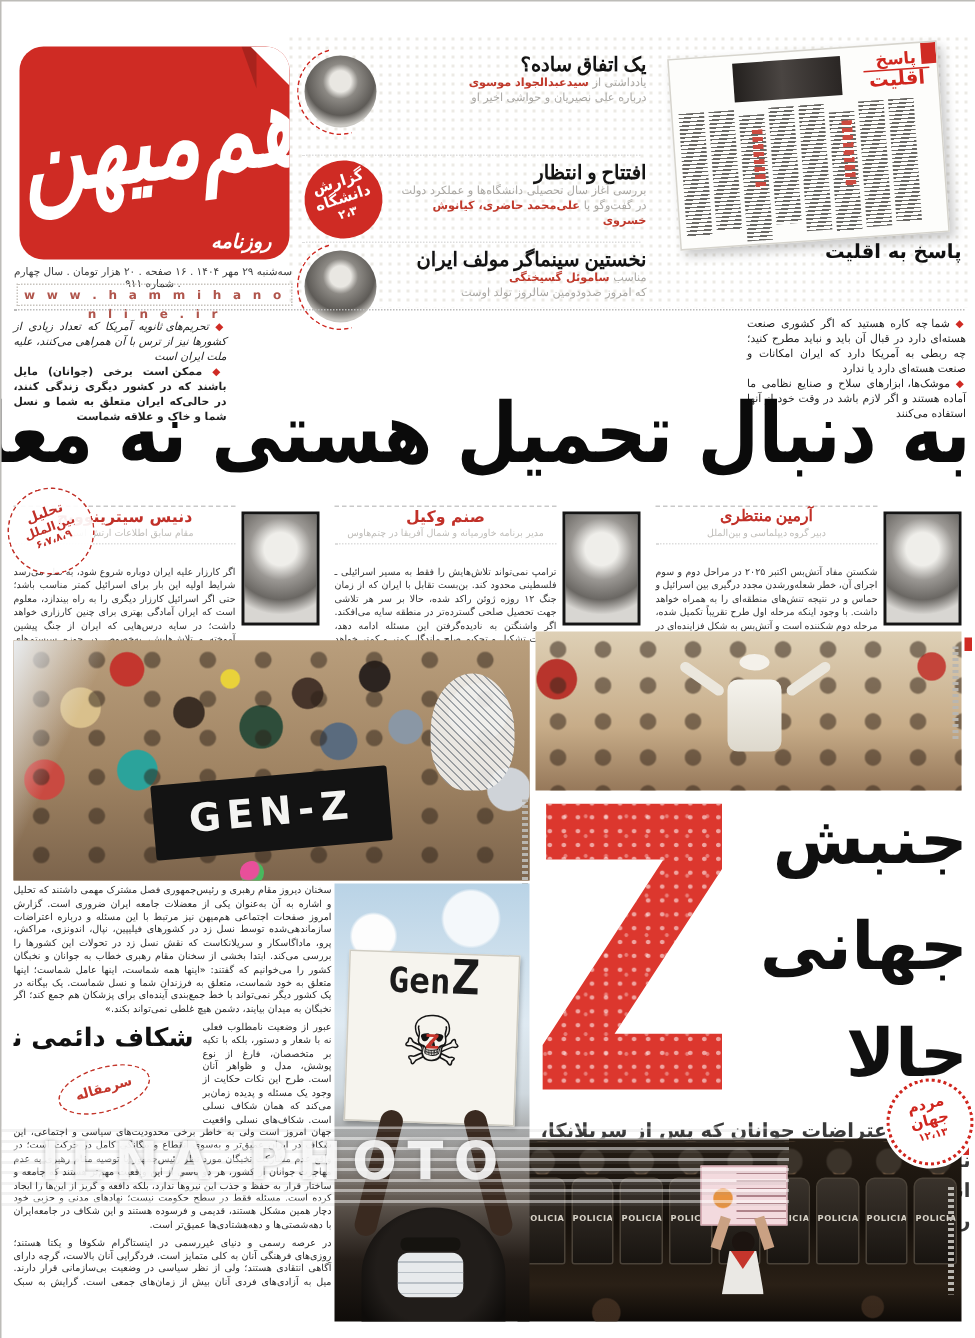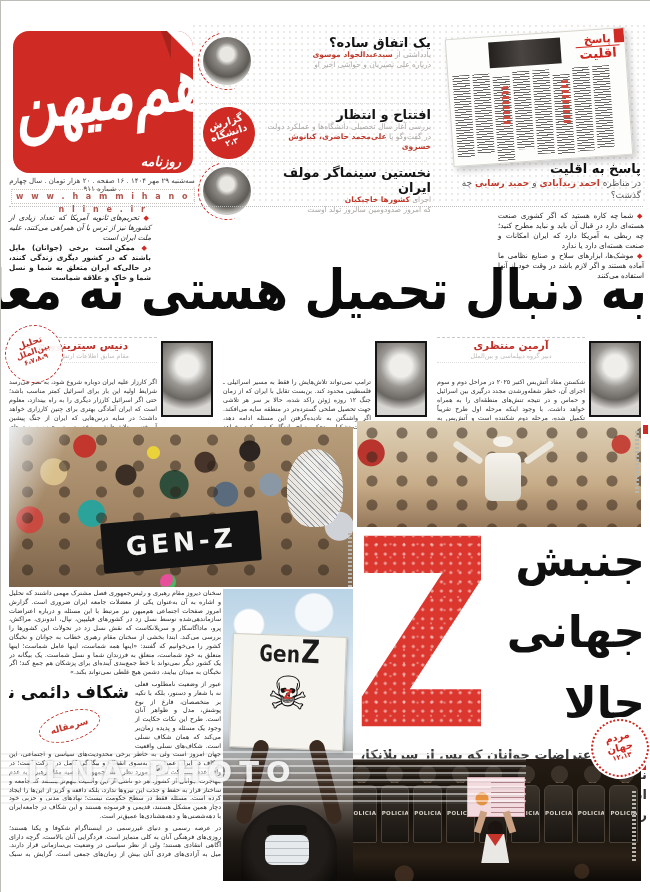--- a/index.html
+++ b/index.html
@@ -20,21 +20,21 @@
   #url-box{left:10px;top:188px;width:182px;height:13px;border:1px dotted #c7c3bd;color:#b0554c;
     font-size:8px;font-weight:bold;letter-spacing:2.5px;text-align:center;line-height:13px;}
   
   .teaser{position:absolute;left:198px;width:232px;}
   .t-sep{position:absolute;left:200px;width:226px;border-top:1px dotted #ddd;}
   .avatar{position:absolute;left:4px;top:2px;width:48px;height:48px;border-radius:50%;
     background:radial-gradient(circle at 50% 36%,#e9e7e2 0 18%,#8d8a85 30%,#5e5b57 58%,#c9c7c2 75%);}
   .avatar::after{content:"";position:absolute;inset:-5px;border:1px dashed #cf2b24;border-radius:50%;
     border-top-color:transparent;border-right-color:transparent;transform:rotate(30deg);}
   .t-body{position:absolute;right:0;top:0;width:168px;text-align:right;}
-  .t-title{font-size:13px;font-weight:bold;color:#141414;line-height:15px;}
+  .t-title{font-size:13px;font-weight:bold;color:#141414;line-height:15px;font-family:Liberation Serif, serif;}
   .t-line{font-size:7.5px;color:#a9a7a3;line-height:10px;}
   .t-name{color:#c0392b;font-weight:bold;}
   #report-badge{position:absolute;left:4px;top:0;width:52px;height:52px;border-radius:50%;background:#cf2b24;
     color:#fff;text-align:center;transform:rotate(-18deg);font-weight:bold;}
   #report-badge .b1{font-size:10px;line-height:11px;margin-top:9px;}
   #report-badge .b2{font-size:10px;line-height:11px;}
   #report-badge .b3{font-size:8px;line-height:10px;}
   
   #preview-card{left:448px;top:32px;width:178px;height:126px;transform:rotate(-4deg);background:#fdfdfb;
     border:1px solid #d6d4cd;box-shadow:3px 4px 7px rgba(0,0,0,.22);overflow:hidden;}
@@ -173,21 +173,21 @@
   #arm-l{left:22px;top:150px;transform:rotate(14deg);}
   #arm-r{right:20px;top:150px;transform:rotate(-14deg);}
   #hood{position:absolute;left:18px;top:216px;width:96px;height:90px;border-radius:50% 50% 0 0;
     background:radial-gradient(circle at 50% 45%,#211d1a 0 55%,#0e0c0a 80%);}
   #mask{position:absolute;left:42px;top:246px;width:44px;height:30px;border-radius:8px;background:#e7eaec;
     background-image:repeating-linear-gradient(180deg,transparent 0 6px,#b9c0c6 6px 7px);}
   #glasses{position:absolute;left:44px;top:236px;width:40px;height:9px;border-radius:4px;background:#15130f;}
   
   #streaks{left:0;top:750px;width:525px;height:54px;z-index:8;pointer-events:none;
     background:repeating-linear-gradient(180deg,rgba(255,255,255,.5) 0 2px,rgba(150,150,150,.12) 2px 4px,rgba(255,255,255,0) 4px 7px);}
-  #agency-mark{left:26px;top:754px;z-index:9;font-size:29px;font-weight:bold;color:rgba(255,255,255,.88);
+  #agency-mark{left:26px;top:754px;z-index:9;font-size:35px;font-weight:bold;color:rgba(255,255,255,.88);
     letter-spacing:7px;text-shadow:0 0 3px rgba(90,90,90,.45);}
   #received-bar{left:44px;top:806px;width:226px;height:32px;background:rgba(42,42,42,.5);z-index:9;
     color:#fff;font-size:19px;font-weight:bold;line-height:32px;padding-left:10px;box-sizing:border-box;letter-spacing:1px;}
   
   .redmark{width:5px;height:9px;background:#cf2b24;}
   .vcred{width:4px;background:repeating-linear-gradient(180deg,#b9b6b0 0 2px,transparent 2px 4px);}
 </style>
 </head>
 <body>
 
@@ -225,21 +225,21 @@
       <div class="t-line">بررسی آغاز سال تحصیلی دانشگاه‌ها و عملکرد دولت</div>
       <div class="t-line"><span>در گفت‌وگو با </span><span class="t-name">علی‌محمد حاضری، کیانوش خسروی</span></div>
     </div>
   </div>
   <div class="t-sep" style="top:160px;"></div>
 
   <div class="teaser" style="top:164px;height:56px;">
     <div class="avatar"></div>
     <div class="t-body rtl">
       <div class="t-title">نخستین سینماگر مولف ایران</div>
-      <div class="t-line"><span>اجرای </span><span class="t-name">کشورها خاچیکیان</span></div>
+      <div class="t-line"><span>مناسب </span><span class="t-name">ساموئل گسیختگی</span></div>
       <div class="t-line">که امروز صدودومین سالروز تولد اوست</div>
     </div>
   </div>
 
   <div class="abs" id="preview-card">
     <div id="pv-flag"></div>
     <div id="pv-title" class="rtl">
       <div class="l1">پاسخ</div>
       <div class="l2">اقلیت</div>
     </div>
@@ -250,21 +250,20 @@
     <div class="pv-col" style="left:64px;height:78px;"></div>
     <div class="pv-col" style="left:84px;height:84px;"></div>
     <div class="pv-col" style="left:104px;height:80px;top:42px;"></div>
     <div class="pv-col" style="left:124px;height:84px;"></div>
     <div class="pv-col" style="left:144px;height:82px;"></div>
     <div class="pv-red-v" style="left:52px;top:50px;height:40px;"></div>
     <div class="pv-red-v" style="left:112px;top:48px;height:44px;"></div>
   </div>
   <div class="abs rtl" id="pv-caption">
     <div id="pv-cap-title">پاسخ به اقلیت</div>
-    <div id="pv-cap-line"><span>در مناظره </span><span class="t-name">احمد زیدآبادی</span><span> و </span><span class="t-name">حمید رسایی</span><span> چه گذشت؟</span></div>
   </div>
 
   <div class="abs dotline" style="left:8px;top:205px;width:634px;"></div>
 
   <div class="abs rtl notes" style="left:497px;top:210px;width:146px;">
     <p style="margin:0;"><span class="note-mark">◆</span> <span>شما چه کاره هستید که اگر کشوری صنعت هسته‌ای دارد در قبال آن باید و نباید مطرح کنید؛ چه ربطی به آمریکا دارد که ایران امکانات و صنعت هسته‌ای دارد یا ندارد</span></p>
     <p style="margin:0;"><span class="note-mark">◆</span> <span>موشک‌ها، ابزارهای سلاح و صنایع نظامی ما آماده هستند و اگر لازم باشد در وقت خود از آنها استفاده می‌کنند</span></p>
   </div>
   <div class="abs rtl notes" style="left:8px;top:212px;width:142px;">
     <p style="margin:0;font-style:italic;"><span class="note-mark">◆</span> <span>تحریم‌های ثانویه آمریکا که تعداد زیادی از کشورها نیز از ترس با آن همراهی می‌کنند، علیه ملت ایران است</span></p>
@@ -274,24 +273,28 @@
 
   <div class="colbox" style="left:8px;">
     <div class="colhead rtl">
       <div class="col-name">دنیس سیترینوویچ</div>
       <div class="col-role">مقام سابق اطلاعات ارتش اسرائیل</div>
     </div>
     <div class="col-photo"></div>
     <div class="col-body rtl">اگر کارزار علیه ایران دوباره شروع شود، به نظر می‌رسد شرایط اولیه این بار برای اسرائیل کمتر مناسب باشد؛ حتی اگر اسرائیل کارزار دیگری را به راه بیندازد، معلوم است که ایران آمادگی بهتری برای چنین کارزاری خواهد داشت؛ در سایه درس‌هایی که ایران از جنگ پیشین آموخته و تلاش‌هایش، به‌خصوص در حوزه سیستم‌های موشکی در مقابله با تهدید اسرائیل.</div>
   </div>
   <div class="colbox" style="left:222px;">
+    <div class="colhead rtl">
+      <div class="col-name">صنم وکیل</div>
+      <div class="col-role">مدیر برنامه خاورمیانه و شمال آفریقا در چتم‌هاوس</div>
+    </div>
     <div class="col-photo"></div>
     <div class="col-body rtl">ترامپ نمی‌تواند تلاش‌هایش را فقط به مسیر اسرائیلی ـ فلسطینی محدود کند. بن‌بست تقابل با ایران که از زمان جنگ ۱۲ روزه ژوئن راکد شده، حالا بر سر هر تلاشی جهت تحصیل صلحی گسترده‌تر در منطقه سایه می‌افکند. اگر واشنگتن به نادیده‌گرفتن این مسئله ادامه دهد، فرصت تشکیل و تحکیم صلح ماندگار کمتر و کمتر خواهد شد.</div>
   </div>
-  <div class="colbox" style="left:436px;">
+  <div class="colbox" style="left:436px;font-family:Liberation Serif, serif;">
     <div class="colhead rtl">
       <div class="col-name">آرمین منتظری</div>
       <div class="col-role">دبیر گروه دیپلماسی و بین‌الملل</div>
     </div>
     <div class="col-photo"></div>
     <div class="col-body rtl">شکستن مفاد آتش‌بس اکتبر ۲۰۲۵ در مراحل دوم و سوم اجرای آن، خطر شعله‌ورشدن مجدد درگیری بین اسرائیل و حماس و در نتیجه تنش‌های منطقه‌ای را به همراه خواهد داشت. با وجود اینکه مرحله اول طرح تقریباً تکمیل شده، مرحله دوم شکننده است و آتش‌بس به شکل فزاینده‌ای در معرض فروپاشی قرار دارد.</div>
   </div>
   <div class="abs" id="intl-stamp">
     <div class="s1">تحلیل</div>
     <div class="s2">بین‌الملل</div>

